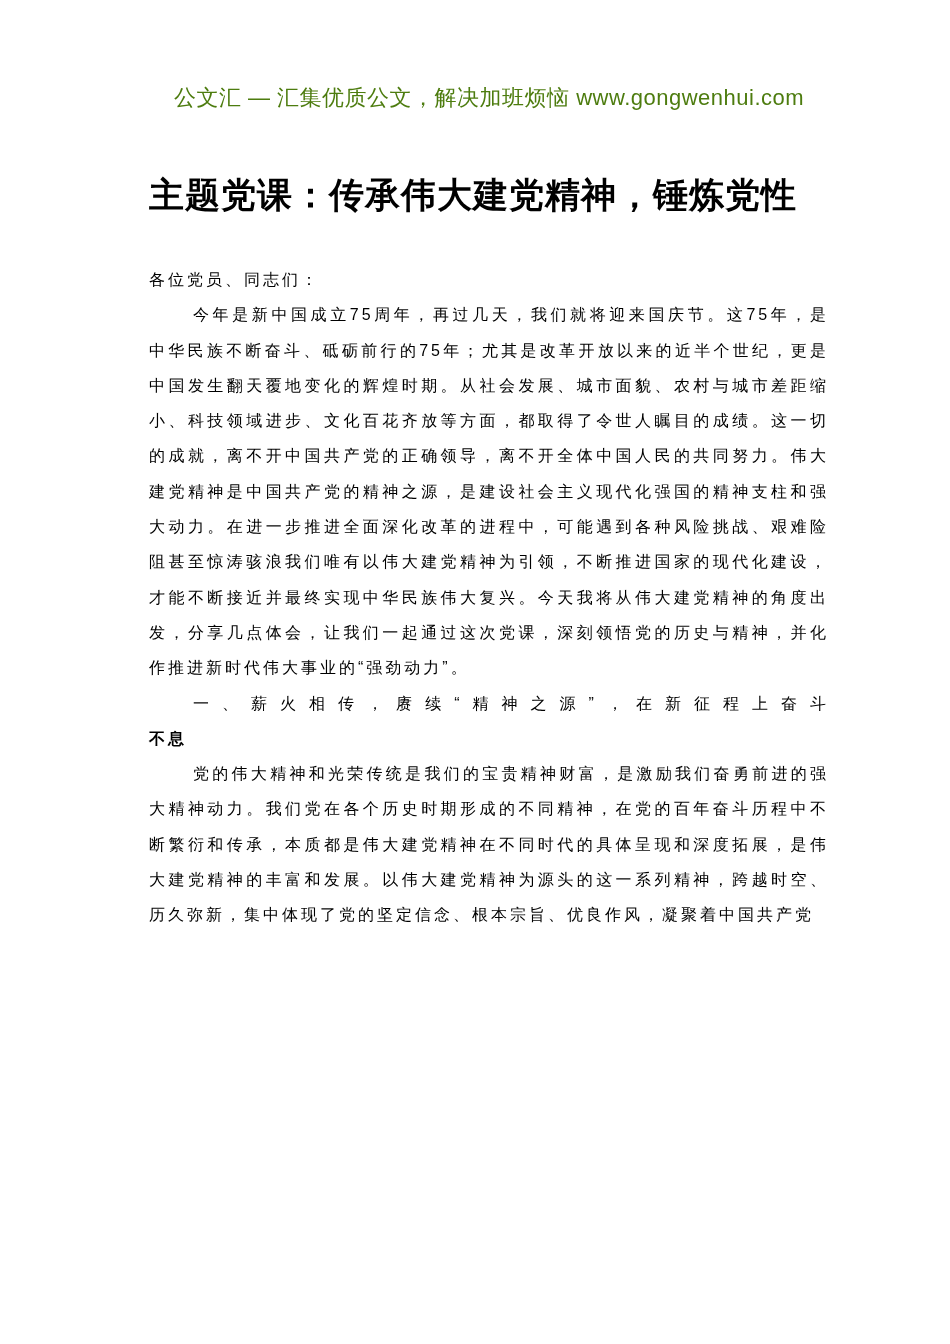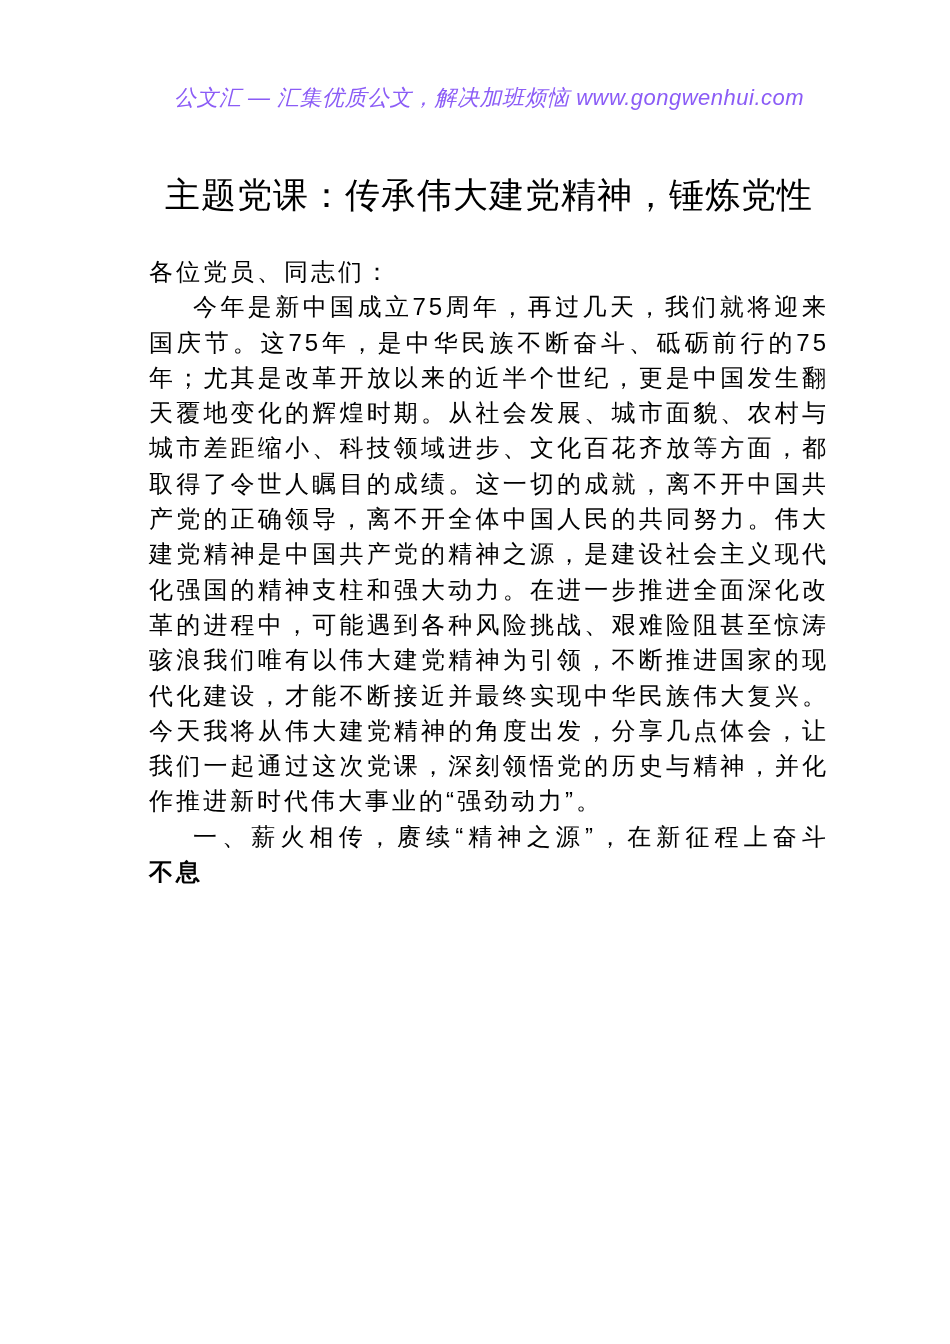--- a/index.html
+++ b/index.html
@@ -23,32 +23,32 @@
   .watermark {
     margin-top: 86px;
     text-align: center;
     font-size: 22px;
     line-height: 24px;
     letter-spacing: 0.5px;
     white-space: nowrap;
   }
   .doc-title {
     margin-top: 50px;
-    text-align: center;
+    text-align: left;
     font-size: 35px;
-    font-weight: normal;
+    font-weight: bold;
     line-height: 70px;
     letter-spacing: 1px;
   }
   .doc-title .title-line {
     display: block;
   }
   .doc-body {
-    margin-top: 24px;
-    font-size: 24px;
+    margin-top: 32px;
+    font-size: 16px;
     line-height: 35.3px;
     letter-spacing: 3px;
     text-align: justify;
     text-justify: inter-character;
   }
   .doc-body p {
     margin: 0;
     padding: 0;
   }
   .para-indent {
@@ -65,30 +65,31 @@
     text-align: center;
     text-align-last: left;
   }
 </style>
 </head>
 <body>
 
 <div class="page">
   <div class="content">
 
-    <div class="watermark" style="color: #8b5cf6; font-style: italic;">公文汇 — 汇集优质公文，解决加班烦恼 www.gongwenhui.com</div>
+    <div class="watermark" style="color: #4d7c0f;">公文汇 — 汇集优质公文，解决加班烦恼 www.gongwenhui.com</div>
 
     <div class="doc-title">
       <span class="title-line">主题党课：传承伟大建党精神，锤炼党性</span>
     </div>
 
     <div class="doc-body">
       <p class="salutation">各位党员、同志们：</p>
 
       <p class="para-indent">今年是新中国成立75周年，再过几天，我们就将迎来国庆节。这75年，是中华民族不断奋斗、砥砺前行的75年；尤其是改革开放以来的近半个世纪，更是中国发生翻天覆地变化的辉煌时期。从社会发展、城市面貌、农村与城市差距缩小、科技领域进步、文化百花齐放等方面，都取得了令世人瞩目的成绩。这一切的成就，离不开中国共产党的正确领导，离不开全体中国人民的共同努力。伟大建党精神是中国共产党的精神之源，是建设社会主义现代化强国的精神支柱和强大动力。在进一步推进全面深化改革的进程中，可能遇到各种风险挑战、艰难险阻甚至惊涛骇浪我们唯有以伟大建党精神为引领，不断推进国家的现代化建设，才能不断接近并最终实现中华民族伟大复兴。今天我将从伟大建党精神的角度出发，分享几点体会，让我们一起通过这次党课，深刻领悟党的历史与精神，并化作推进新时代伟大事业的“强劲动力”。</p>
 
       <p class="section-heading-line1">一、薪火相传，赓续“精神之源”，在新征程上奋斗</p>
       <p class="section-heading-line2">不息</p>
 
+      <p class="para-indent">党的伟大精神和光荣传统是我们的宝贵精神财富，是激励我们奋勇前进的强大精神动力。我们党在各个历史时期形成的不同精神，在党的百年奋斗历程中不断繁衍和传承，本质都是伟大建党精神在不同时代的具体呈现和深度拓展，是伟大建党精神的丰富和发展。以伟大建党精神为源头的这一系列精神，跨越时空、历久弥新，集中体现了党的坚定信念、根本宗旨、优良作风，凝聚着中国共产党</p>
     </div>
 
   </div>
 </div>
 
 </body></html>

